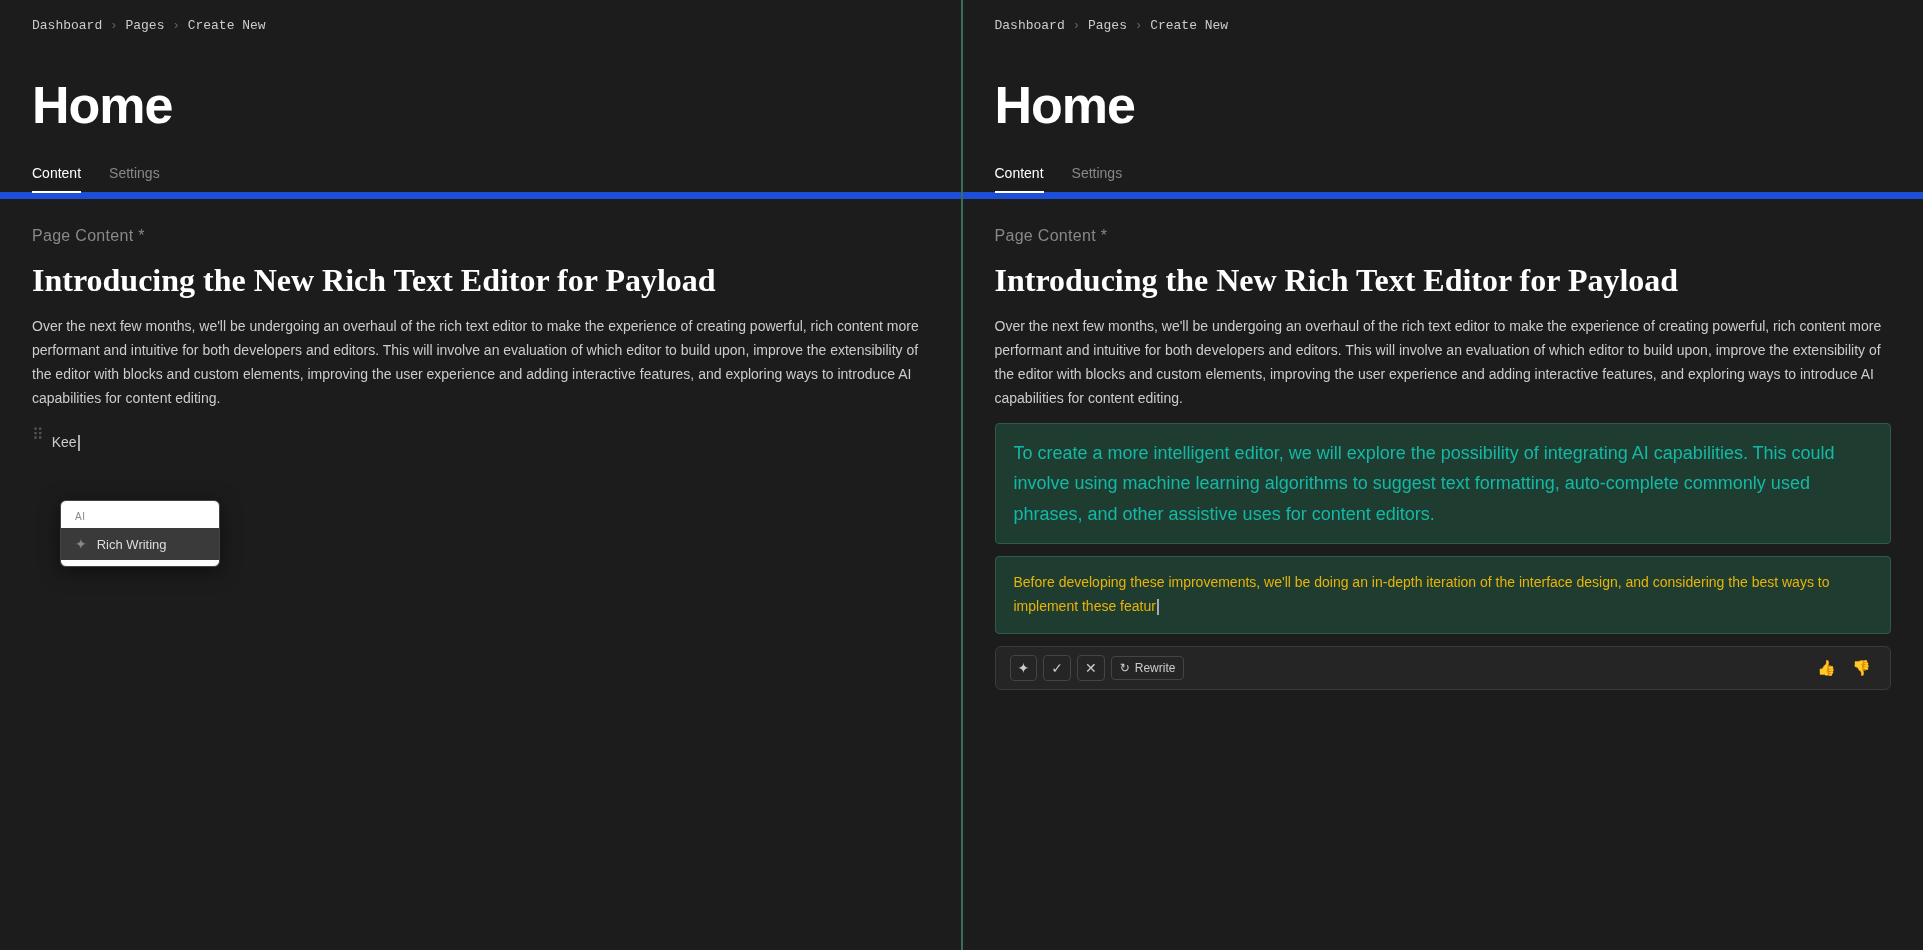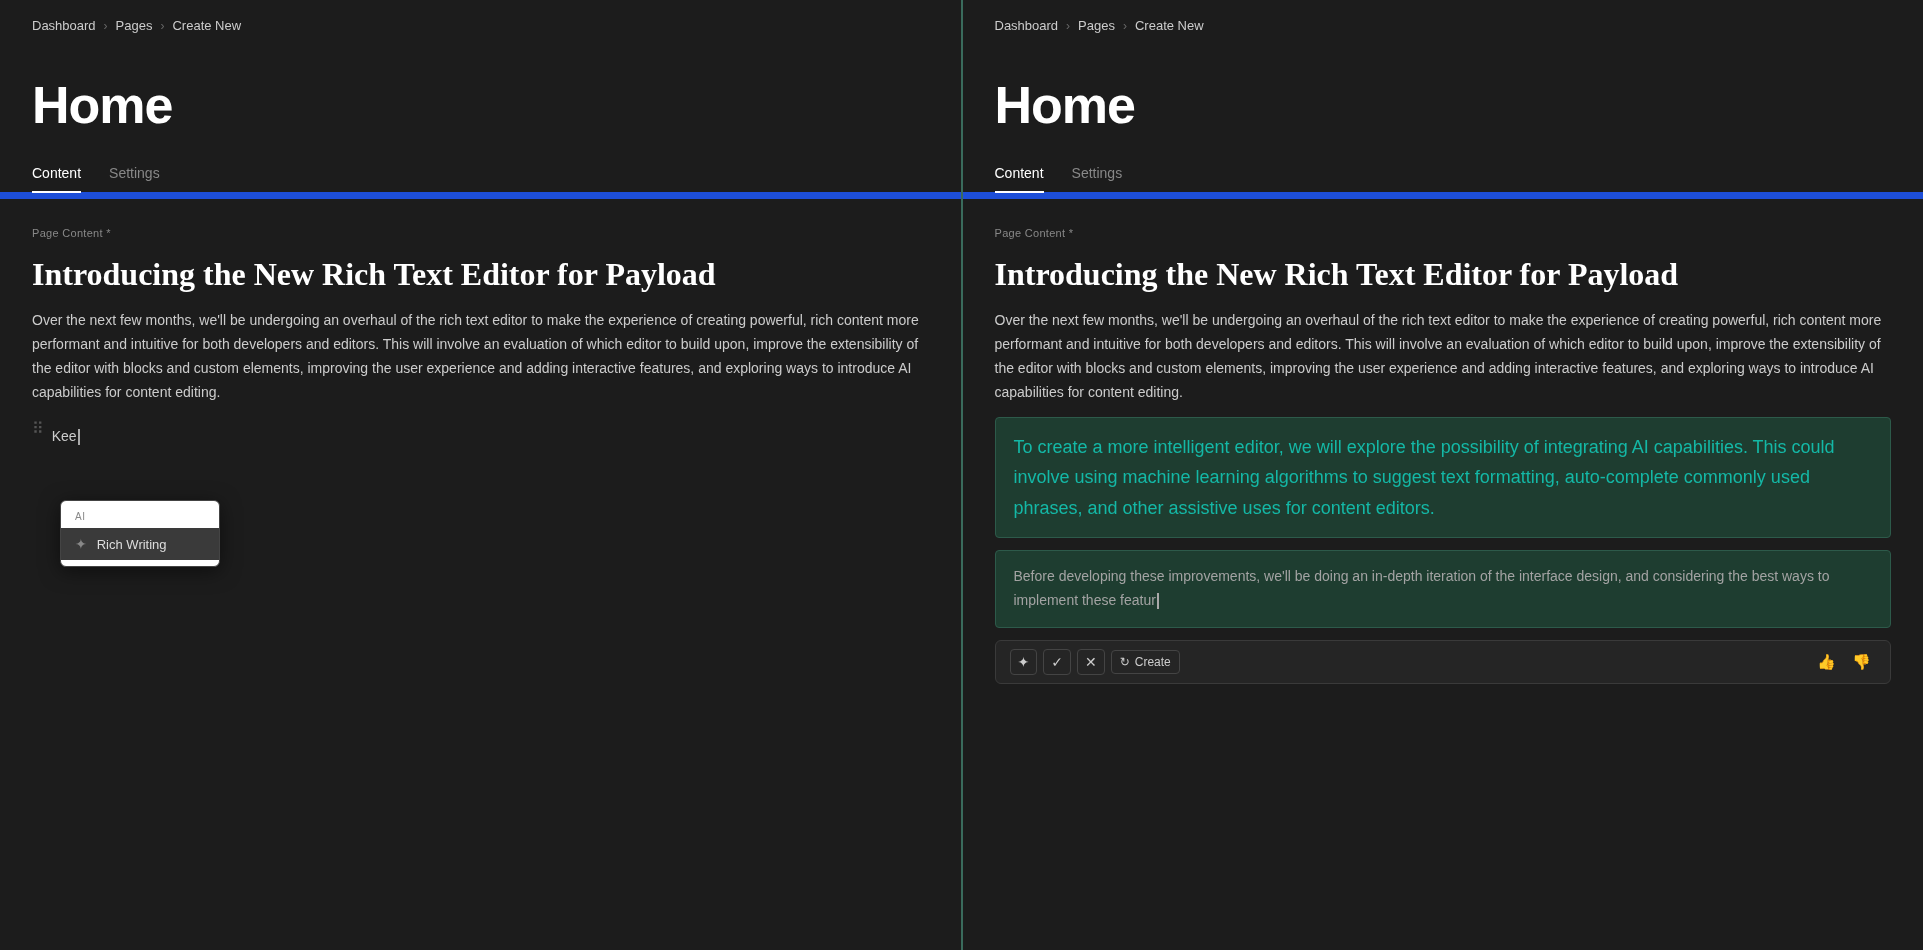--- a/index.html
+++ b/index.html
@@ -24,20 +24,21 @@
     .panel-right {
       background: #1c1c1c;
     }
     .breadcrumb {
       display: flex;
       align-items: center;
       gap: 8px;
       padding: 18px 32px;
       font-size: 13px;
       color: #999;
+      font-family: Liberation Mono, monospace;
     }
     .breadcrumb-link {
       color: #ccc;
       cursor: pointer;
     }
     .breadcrumb-sep {
       color: #666;
       font-size: 12px;
     }
     .breadcrumb-current {
@@ -66,21 +67,21 @@
       margin-bottom: -1px;
     }
     .tab.active {
       color: #ffffff;
       border-bottom: 2px solid #ffffff;
     }
     .content-area {
       padding: 28px 32px;
     }
     .field-label {
-      font-size: 11px;
+      font-size: 16px;
       color: #888;
       margin-bottom: 16px;
       letter-spacing: 0.3px;
     }
     .rich-content h2 {
       font-size: 32px;
       font-weight: 700;
       color: #fff;
       margin-bottom: 16px;
       line-height: 1.2;
@@ -181,21 +182,21 @@
     }
     .ai-text-block-2 {
       background: #1e3d30;
       border: 1px solid #2d5a4a;
       border-radius: 4px;
       padding: 14px 18px;
       margin-bottom: 12px;
     }
     .ai-text-block-2 p {
       font-size: 14px;
-      color: #a3a3a3;
+      color: #eab308;
       line-height: 1.7;
     }
     
     .ai-toolbar {
       display: flex;
       align-items: center;
       justify-content: space-between;
       background: #252525;
       border: 1px solid #3a3a3a;
       border-radius: 6px;
@@ -324,21 +325,21 @@
           <span>✦</span>
         </button>
         <button class="toolbar-icon-btn" title="Accept">
           <span>✓</span>
         </button>
         <button class="toolbar-icon-btn" title="Close">
           <span>✕</span>
         </button>
         <button class="toolbar-btn">
           <span>↻</span>
-          <span>Create</span>
+          <span>Rewrite</span>
         </button>
       </div>
       <div class="ai-toolbar-right">
         <button class="vote-btn" title="Thumbs up">
           <span>👍</span>
         </button>
         <button class="vote-btn" title="Thumbs down">
           <span>👎</span>
         </button>
       </div>

